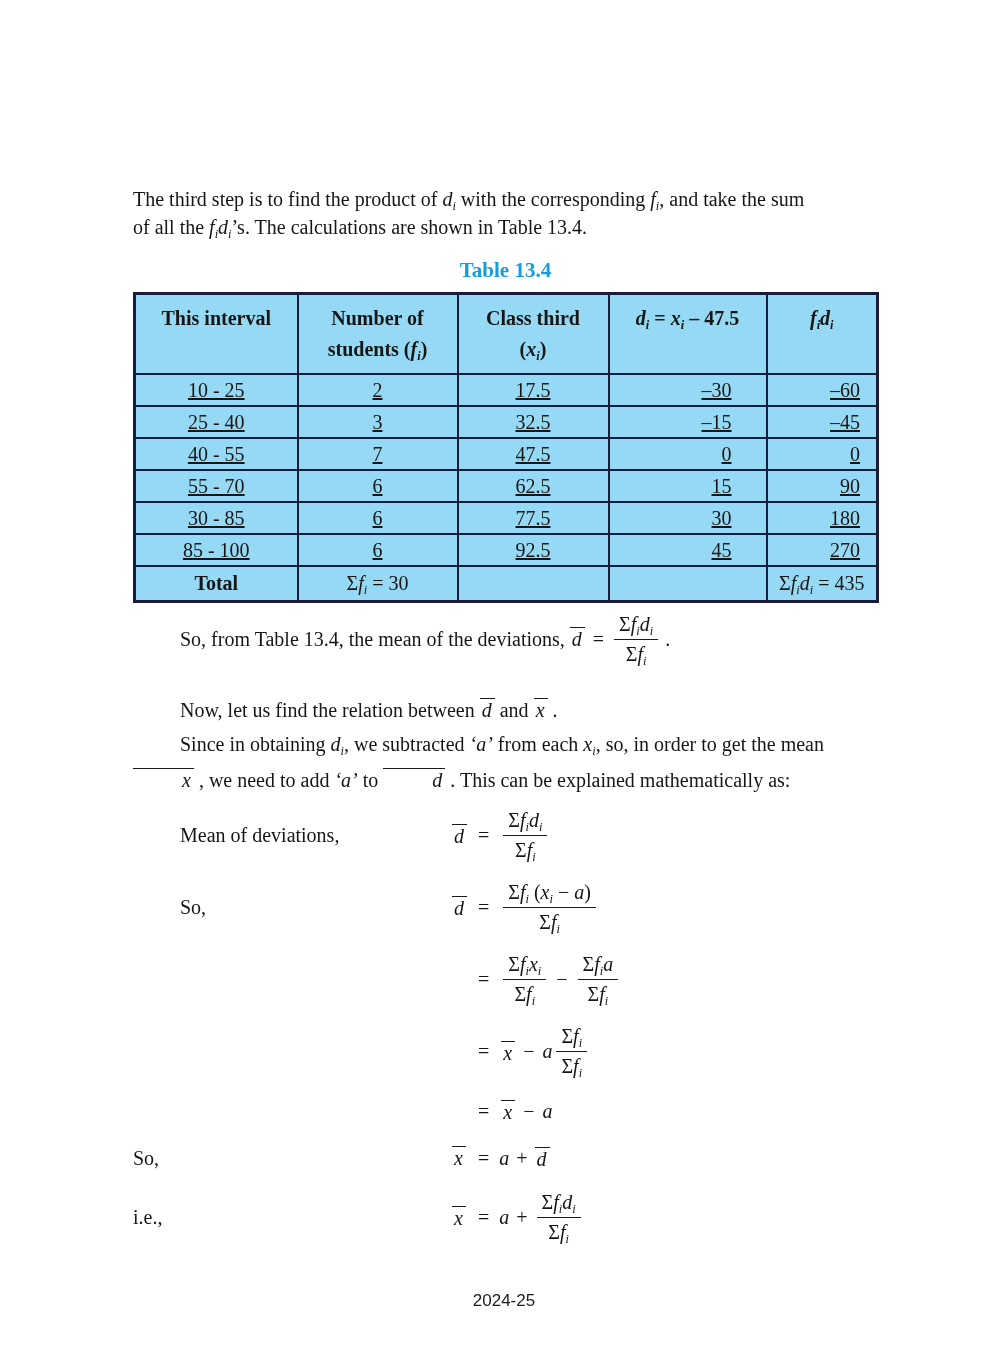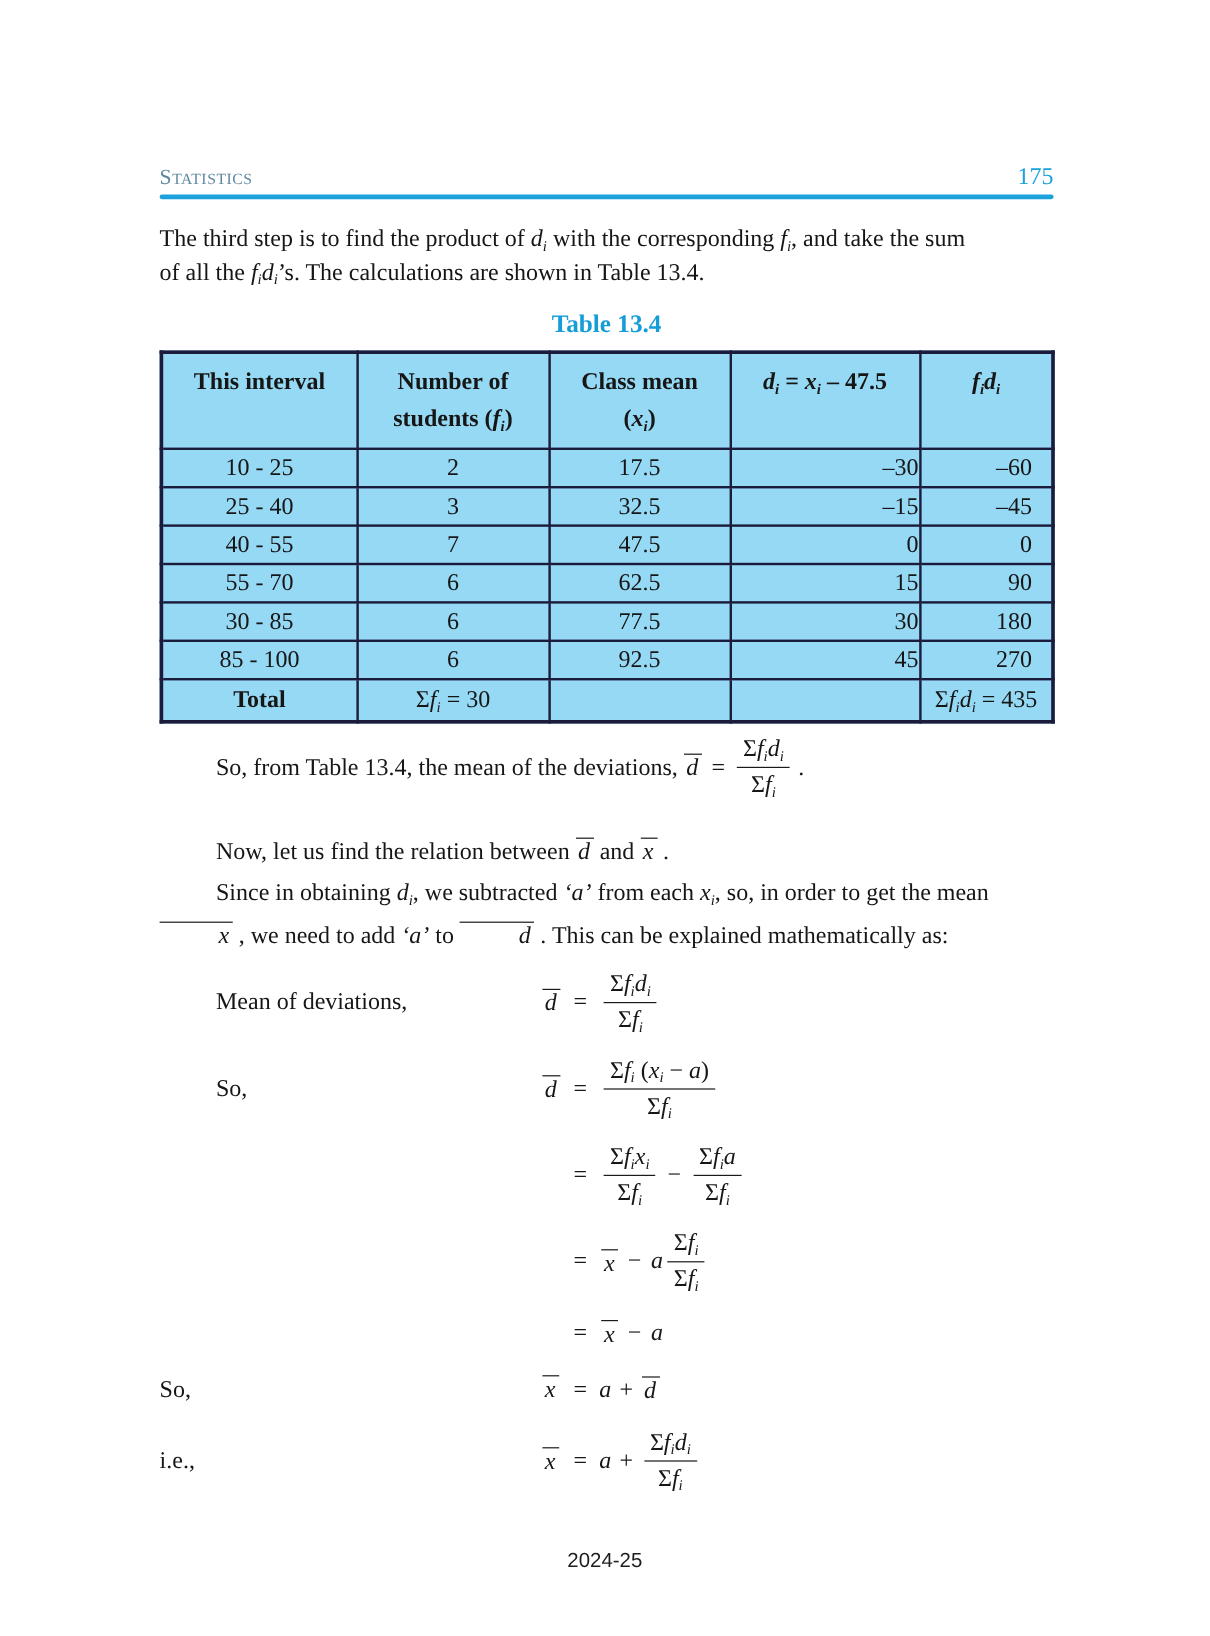--- a/index.html
+++ b/index.html
@@ -46,24 +46,24 @@
   .dtable th,.dtable td{
     border:2.5px solid #1b1b3c;
     padding:0;
   }
   .dtable{border:3px solid #1b1b3c;}
   .dtable thead th{
     font-weight:bold;vertical-align:top;
     padding-top:8px;line-height:31px;height:70px;
     text-align:center;font-size:20px;
   }
-  .dtable tbody td{height:30px;line-height:30px;}
+  .dtable tbody td{height:30px;line-height:30px;text-decoration:underline;}
   .dtable tfoot td{height:33px;line-height:33px;margin-left:17px;}
   td.c1,td.c2,td.c3{text-align:center;}
-  td.c4{text-align:right;}
+  td.c4{text-align:right;padding-right:34px;}
   td.c5{text-align:right;padding-right:16px;}
   .dtable tfoot td.c1{font-weight:bold;}
   .dtable tfoot td.c2{text-align:center;}
   .dtable tfoot td.c5{text-align:center;padding-right:0;}
 
   
   .equations{position:absolute;left:133px;top:806px;width:760px;}
   .eq-row{display:flex;align-items:center;margin-bottom:13px;min-height:34px;}
   .eq-label{width:319px;flex:0 0 319px;font-size:20px;}
   .eq-row.indent .eq-label{padding-left:47px;box-sizing:border-box;}
@@ -96,45 +96,38 @@
     text-align:center;font-size:17px;
     font-family:"Liberation Sans","DejaVu Sans",sans-serif;
     color:#1c1c1c;
   }
 </style>
 </head>
 <body>
 
 <div class="page">
 
-  <header class="running-head">
-    <div class="rh-line">
-      <span class="rh-label">Statistics</span>
-      <span class="rh-page">175</span>
-    </div>
-    <div class="rh-rule"></div>
-  </header>
 
   <p class="para p-intro"><span class="mr">The third step is to find the product of </span><span class="mi">d</span><sub class="mi">i</sub><span class="mr"> with the corresponding </span><span class="mi">f</span><sub class="mi">i</sub><span class="mr">, and take the sum</span><br><span class="mr">of all the </span><span class="mi">f</span><sub class="mi">i</sub><span class="mi">d</span><sub class="mi">i</sub><span class="mr">’s. The calculations are shown in Table 13.4.</span></p>
 
   <div class="tbl-caption">Table 13.4</div>
 
   <table class="dtable">
     <colgroup>
       <col style="width:163px">
         <col style="width:160px">
         <col style="width:151px">
         <col style="width:158px">
         <col style="width:111px">
     </colgroup>
     <thead>
       <tr>
         <th>This interval</th>
         <th><span class="mr mb">Number of</span><br><span class="mr mb">students (</span><span class="mi mb">f</span><sub class="mi mb">i</sub><span class="mr mb">)</span></th>
-        <th><span class="mr mb">Class mean</span><br><span class="mr mb">(</span><span class="mi mb">x</span><sub class="mi mb">i</sub><span class="mr mb">)</span></th>
+        <th><span class="mr mb">Class third</span><br><span class="mr mb">(</span><span class="mi mb">x</span><sub class="mi mb">i</sub><span class="mr mb">)</span></th>
         <th><span class="mi mb">d</span><sub class="mi mb">i</sub><span class="mr mb"> = </span><span class="mi mb">x</span><sub class="mi mb">i</sub><span class="mr mb"> – 47.5</span></th>
         <th><span class="mi mb">f</span><sub class="mi mb">i</sub><span class="mi mb">d</span><sub class="mi mb">i</sub></th>
       </tr>
     </thead>
     <tbody>
       <tr>
         <td class="c1">10 - 25</td>
         <td class="c2">2</td>
         <td class="c3">17.5</td>
         <td class="c4">–30</td>

